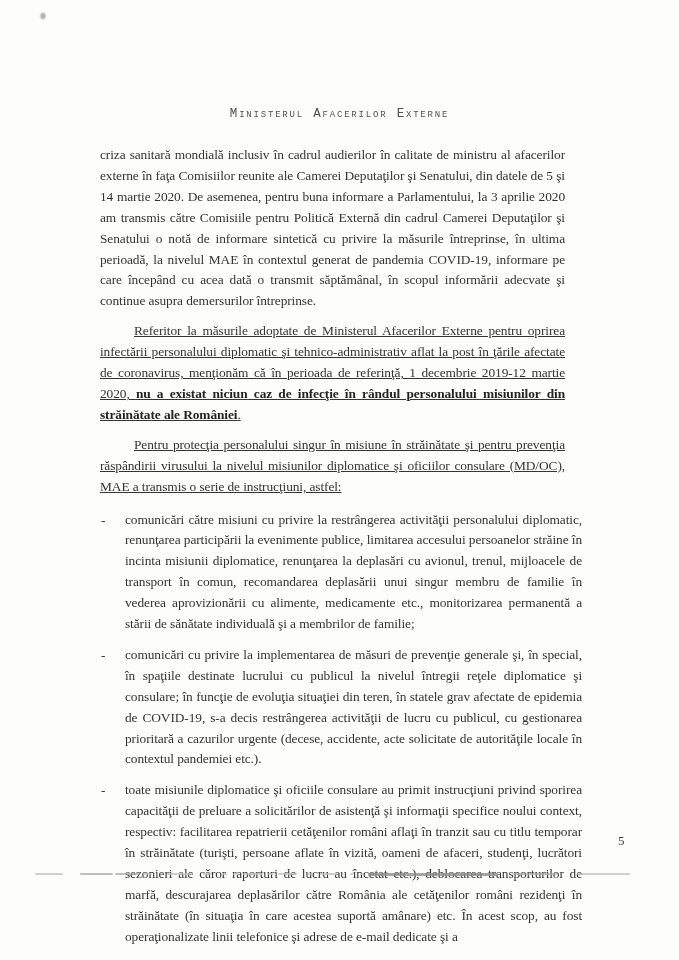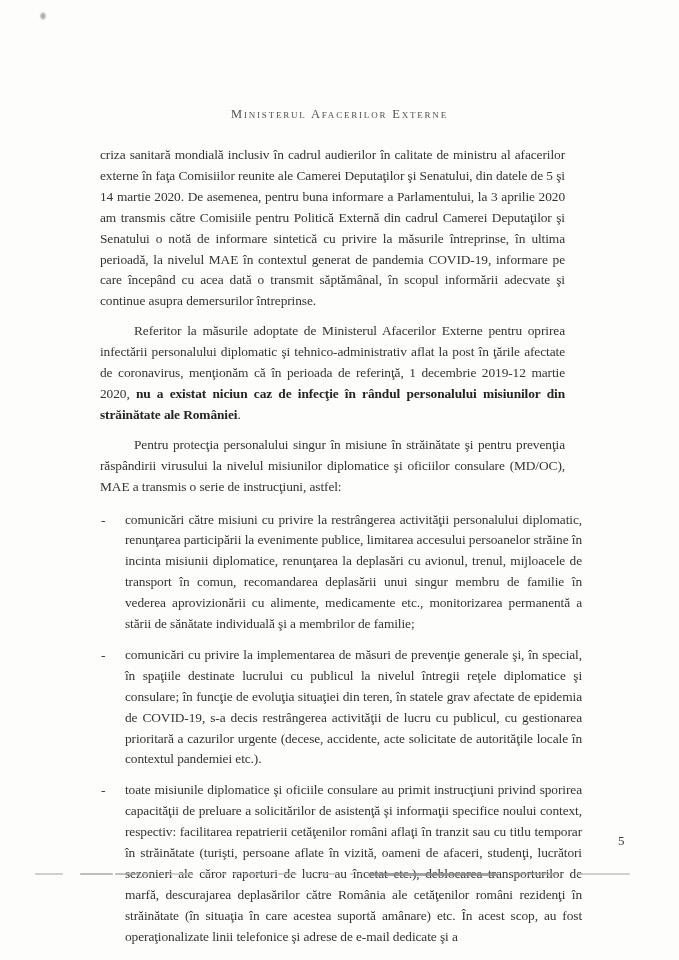--- a/index.html
+++ b/index.html
@@ -24,35 +24,36 @@
   }
 
   .doc-header {
     position: absolute;
     top: 107px; left: 0; right: 0;
     text-align: center;
     font-variant: small-caps;
     font-size: 12.5px;
     letter-spacing: 1.8px;
     color: #515151;
+    font-family: Liberation Mono, monospace;
   }
 
   .content {
     position: absolute;
     left: 100px; top: 145px;
     width: 482px;
     font-size: 13.4px;
     line-height: 20.9px;
     letter-spacing: -0.1px;
     text-align: justify;
     text-justify: inter-word;
   }
 
   .para { margin: 0 17px 9px 0; }
-  .para.indent { text-indent: 34px; }
+  .para.indent { text-indent: 34px; text-decoration: underline; }
   .para .bold { font-weight: bold; color: #242424; }
 
   ul.bullets { list-style: none; margin: 12px 0 0 0; padding: 0; }
   ul.bullets li {
     position: relative;
     padding-left: 25px;
     margin-bottom: 10px;
   }
   ul.bullets li .dash {
     position: absolute;

